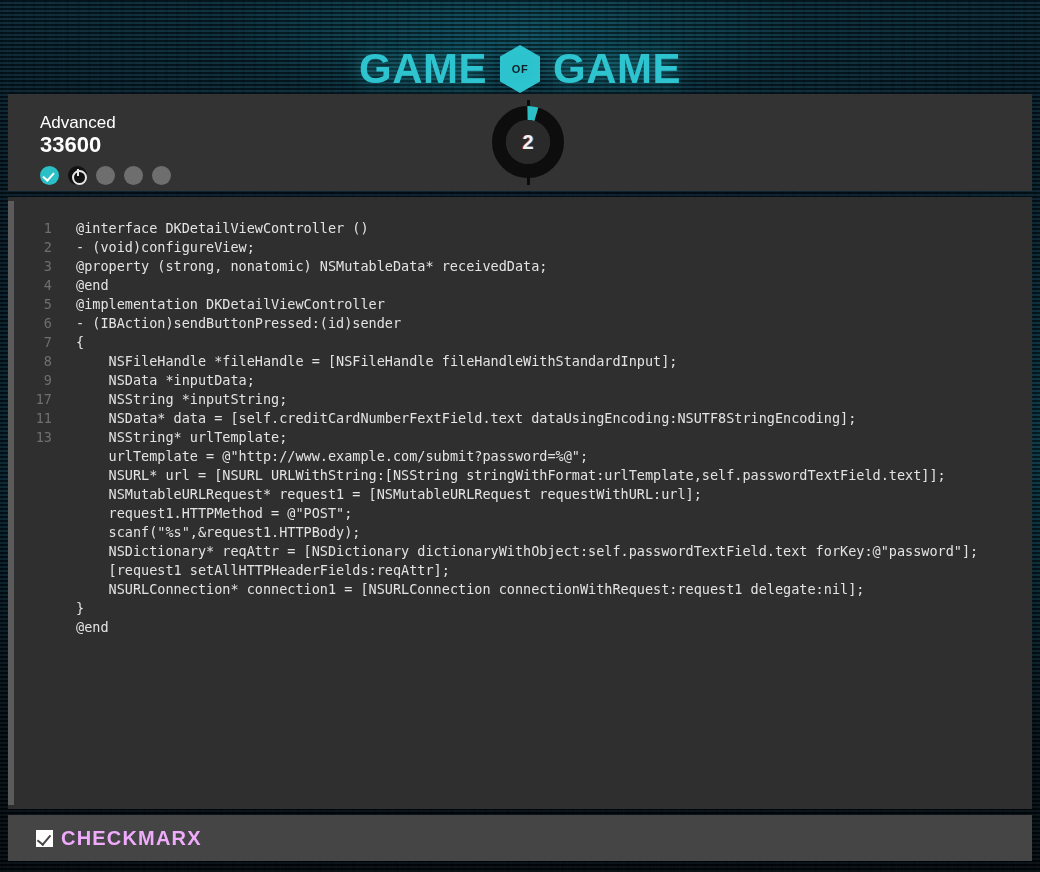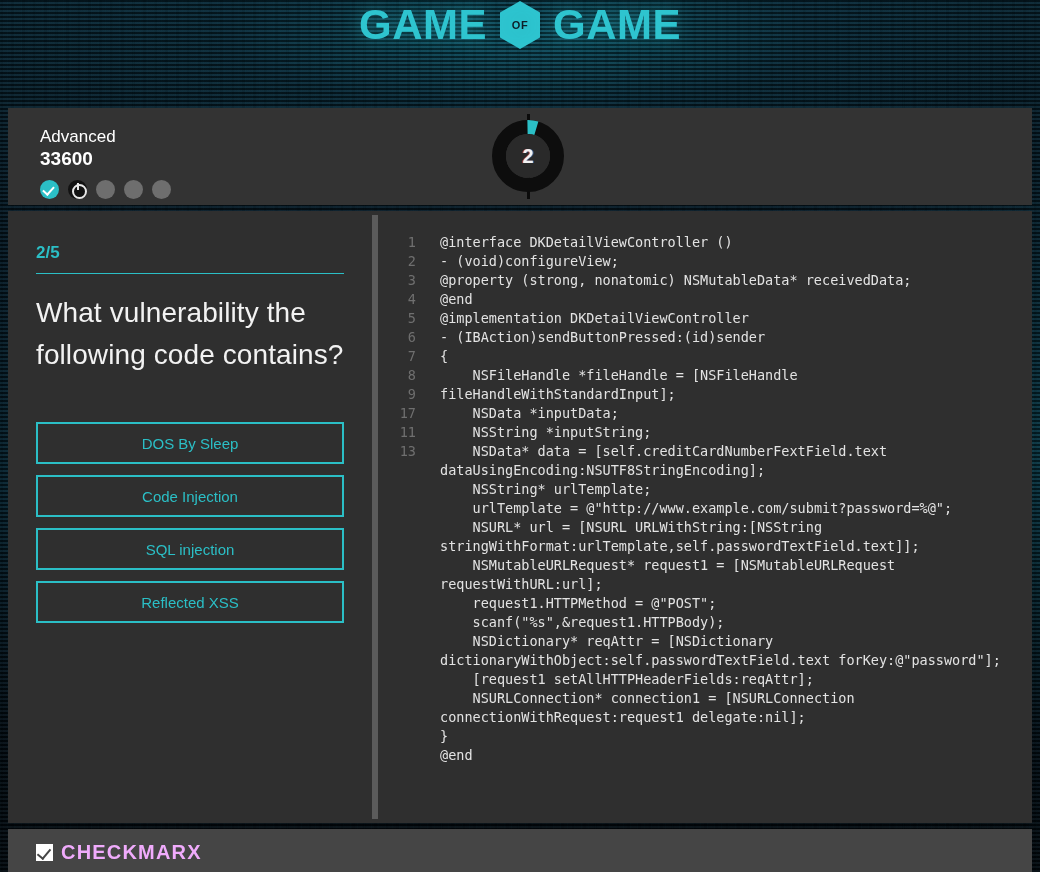--- a/index.html
+++ b/index.html
@@ -49,23 +49,23 @@
     background-image:
       repeating-linear-gradient(90deg, rgba(30,180,200,0.05) 0px, rgba(30,180,200,0.05) 1px, transparent 1px, transparent 7px),
       repeating-linear-gradient(90deg, rgba(0,0,0,0.25) 0px, rgba(0,0,0,0.25) 3px, transparent 3px, transparent 11px);
     pointer-events: none;
   }
 
   .wrap { position: relative; z-index: 2; width: 1040px; height: 872px; }
 
   
   .header {
-    height: 108px;
-    display: flex;
-    align-items: flex-start;
+    height: 94px;
+    display: flex;
+    align-items: flex-end;
     justify-content: center;
   }
   .logo {
     display: flex;
     align-items: center;
     gap: 11px;
     font-size: 42px;
     font-weight: bold;
     letter-spacing: 0.5px;
     color: #2ec4cf;
@@ -99,21 +99,21 @@
     padding: 18px 0 0 32px;
   }
   .level-name {
     color: #ffffff;
     font-size: 17px;
     line-height: 22px;
     font-weight: normal;
   }
   .level-score {
     color: #ffffff;
-    font-size: 19px;
+    font-size: 22px;
     line-height: 22px;
     font-weight: bold;
   }
   .dots {
     display: flex;
     gap: 9px;
     margin-top: 10px;
   }
   .dot {
     width: 19px;
@@ -345,32 +345,20 @@
         <circle cx="36" cy="36" r="29" fill="none" stroke="#0d0d0d" stroke-width="14"></circle>
         <circle cx="36" cy="36" r="29" fill="none" stroke="#2bbfc6" stroke-width="14" stroke-dasharray="9 173" stroke-dashoffset="0" transform="rotate(-91 36 36)"></circle>
         <circle cx="36" cy="36" r="22" fill="#2a2a2a"></circle>
       </svg>
       <div class="timer-count">2</div>
     </div>
   </div>
 
   <div class="content">
 
-    <div class="qpanel">
-      <div class="qcounter">2/5</div>
-      <div class="qrule"></div>
-      <div class="qtext">What vulnerability the following code contains?</div>
-
-      <div class="answers">
-        <button class="answer">DOS By Sleep</button>
-        <button class="answer">Code Injection</button>
-        <button class="answer">SQL injection</button>
-        <button class="answer">Reflected XSS</button>
-      </div>
-    </div>
 
     <div class="vdivider"></div>
 
     <div class="codepanel">
       <div class="code">
         <div class="gutter">
             <div>1</div>
             <div>2</div>
             <div>3</div>
             <div>4</div>

